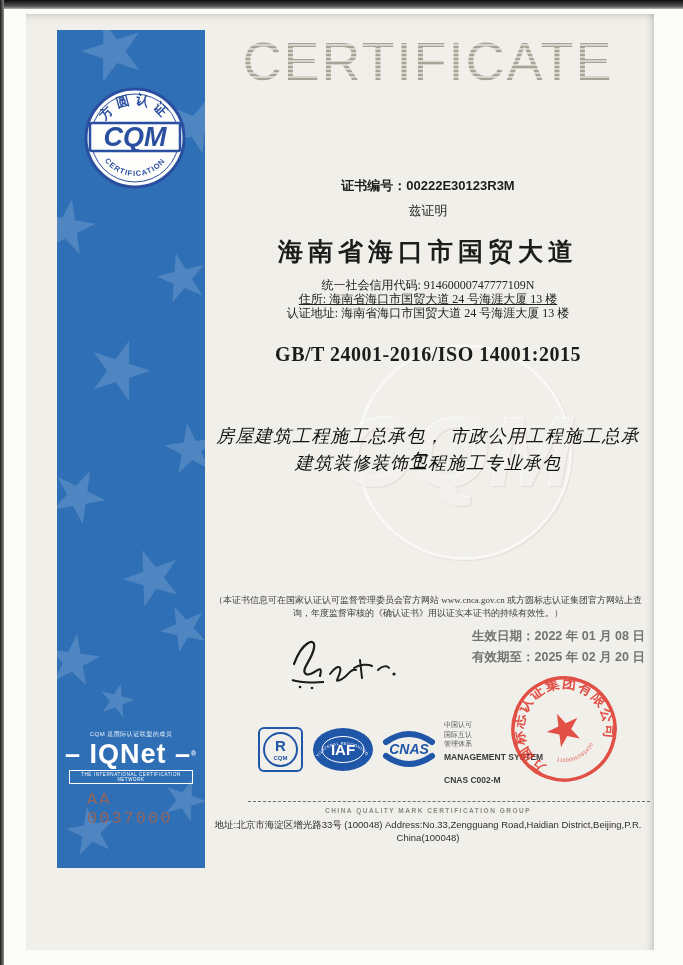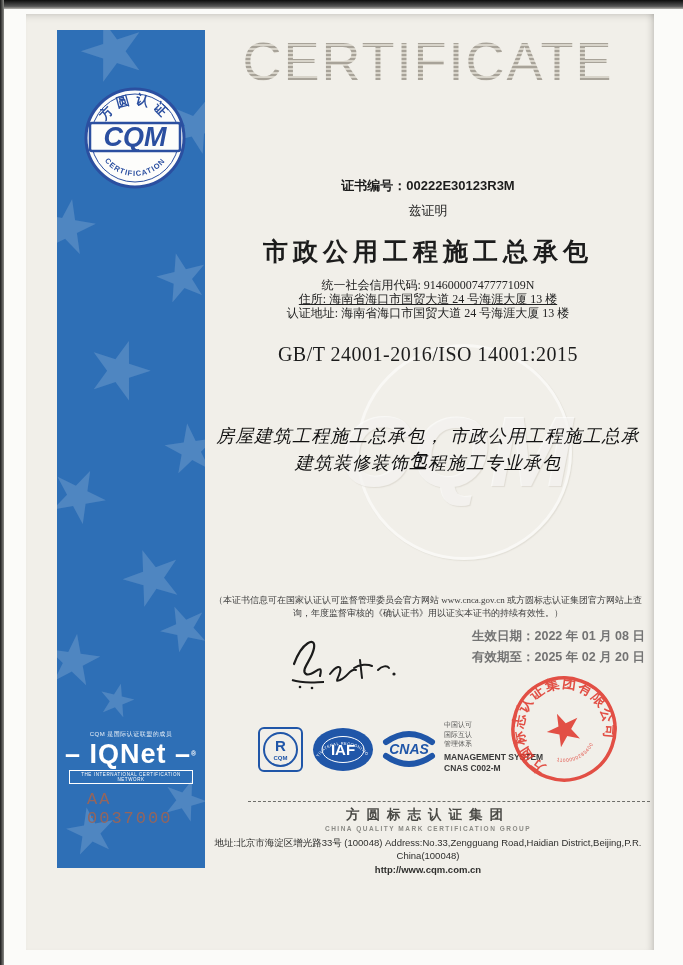--- a/index.html
+++ b/index.html
@@ -35,21 +35,21 @@
     color:rgba(255,255,255,.6);text-shadow:1px 1px 1px rgba(185,180,165,.3);}
   
   .c{left:176px;width:452px;text-align:center;color:#1c1c1c;}
   .title{top:104px;font-size:25px;font-weight:bold;letter-spacing:3px;}
   .certno{top:163px;font-size:13px;font-weight:600;}
   .hereby{top:188px;font-size:13px;}
   .company{top:221px;font-size:25px;font-weight:600;letter-spacing:5px;font-family:"Liberation Serif",serif;}
   .infoline{font-size:12px;font-family:"Liberation Serif",serif;color:#222;}
   .i1{top:263px;} .i2{top:277px;text-decoration:underline;} .i3{top:291px;}
   .conform{top:312px;font-size:14px;font-weight:bold;}
-  .standard{top:329px;font-size:20px;font-weight:normal;font-family:"Liberation Serif",serif;letter-spacing:.5px;}
+  .standard{top:329px;font-size:20px;font-weight:bold;font-family:"Liberation Serif",serif;letter-spacing:.5px;}
   .scopelabel{top:388px;font-size:14px;font-weight:bold;}
   .scope{font-size:18px;font-family:"Liberation Serif",serif;font-style:italic;letter-spacing:1px;color:#111;}
   .s1{top:410px;} .s2{top:437px;}
   .fineprint{top:580px;font-size:9px;line-height:13px;color:#3c3c3c;font-family:"Liberation Serif",serif;}
   .dates{left:446px;top:612px;width:200px;text-align:left;font-size:12.5px;font-weight:600;line-height:21px;color:#737373;}
   .signature{left:264px;top:616px;}
   
   .rcqm{left:232px;top:713px;width:45px;height:45px;border:2px solid #2056a8;border-radius:6px;box-sizing:border-box;}
   .rcqm-circle{position:absolute;left:3px;top:3px;width:35px;height:35px;border:2px solid #2056a8;border-radius:50%;box-sizing:border-box;text-align:center;color:#2056a8;}
   .rcqm-r{font-size:15px;font-weight:bold;line-height:18px;margin-top:3px;}
@@ -123,21 +123,21 @@
 
     <div class="abs emboss">
       <div class="emboss-circle"></div>
       <div class="emboss-text">CQM</div>
     </div>
 
     <div class="abs c certno">
       <span>证书编号：</span><span>00222E30123R3M</span>
     </div>
     <div class="abs c hereby">兹证明</div>
-    <div class="abs c company">市政公用工程施工总承包</div>
+    <div class="abs c company">海南省海口市国贸大道</div>
     <div class="abs c infoline i1">统一社会信用代码: 91460000747777109N</div>
     <div class="abs c infoline i2">住所: 海南省海口市国贸大道 24 号海涯大厦 13 楼</div>
     <div class="abs c infoline i3">认证地址: 海南省海口市国贸大道 24 号海涯大厦 13 楼</div>
     <div class="abs c standard">GB/T 24001-2016/ISO 14001:2015</div>
     <div class="abs c scope s1">房屋建筑工程施工总承包， 市政公用工程施工总承包，</div>
     <div class="abs c fineprint">
       <div>（本证书信息可在国家认证认可监督管理委员会官方网站 www.cnca.gov.cn 或方圆标志认证集团官方网站上查</div>
       <div>询，年度监督审核的《确认证书》用以证实本证书的持续有效性。）</div>
     </div>
     <div class="abs c scope s2">建筑装修装饰工程施工专业承包</div>
@@ -179,38 +179,36 @@
       <path d="M6,16 Q29,0 52,16" fill="none" stroke="#2056a8" stroke-width="6" stroke-linecap="round"></path>
       <path d="M6,30 Q29,46 52,30" fill="none" stroke="#2056a8" stroke-width="6" stroke-linecap="round"></path>
       <text x="29" y="28" text-anchor="middle" font-size="14" font-weight="bold" font-style="italic" fill="#2056a8">CNAS</text>
     </svg>
 
     <div class="abs accred">
       <div class="accred-cn">中国认可</div>
       <div class="accred-cn">国际互认</div>
       <div class="accred-cn">管理体系</div>
       <div class="accred-en">MANAGEMENT SYSTEM</div>
-      <div class="accred-en" style="margin-top:0;">CNAS C002-M</div>
+      <div class="accred-en" style="margin-top:12px;">CNAS C002-M</div>
     </div>
 
     <svg class="abs stamp" width="112" height="112" viewBox="0 0 112 112">
       <circle cx="56" cy="56" r="51" fill="none" stroke="#e03a2f" stroke-width="3.5"></circle>
       <path id="stampRing" d="M 24.6,82.4 A 41,41 0 0 1 87.4,29.6 A 41,41 0 0 1 24.6,82.4" fill="none"></path>
       <path id="stampNum" d="M 29,74.9 A 33,33 0 0 0 83,74.9" fill="none"></path>
       <text font-size="14" font-weight="bold" fill="#e03a2f" letter-spacing="1.5">
         <textPath href="#stampRing">方圆标志认证集团有限公司</textPath>
       </text>
       <text font-size="5" fill="#e03a2f" letter-spacing="0.6">
         <textPath href="#stampNum" startOffset="50%" text-anchor="middle">1100000283400</textPath>
       </text>
       <text x="56" y="71" text-anchor="middle" font-size="44" fill="#e03a2f">★</text>
     </svg>
 
     <div class="abs divider"></div>
     <div class="abs footer">
-      <div class="footer-cn">方圆标志认证集团</div>
       <div class="footer-en">CHINA QUALITY MARK CERTIFICATION GROUP</div>
       <div class="footer-addr">地址:北京市海淀区增光路33号 (100048)   Address:No.33,Zengguang Road,Haidian District,Beijing,P.R. China(100048)</div>
-      <div class="footer-url">http://www.cqm.com.cn</div>
     </div>
 
   </div>
 </div>
 
 </body></html>

